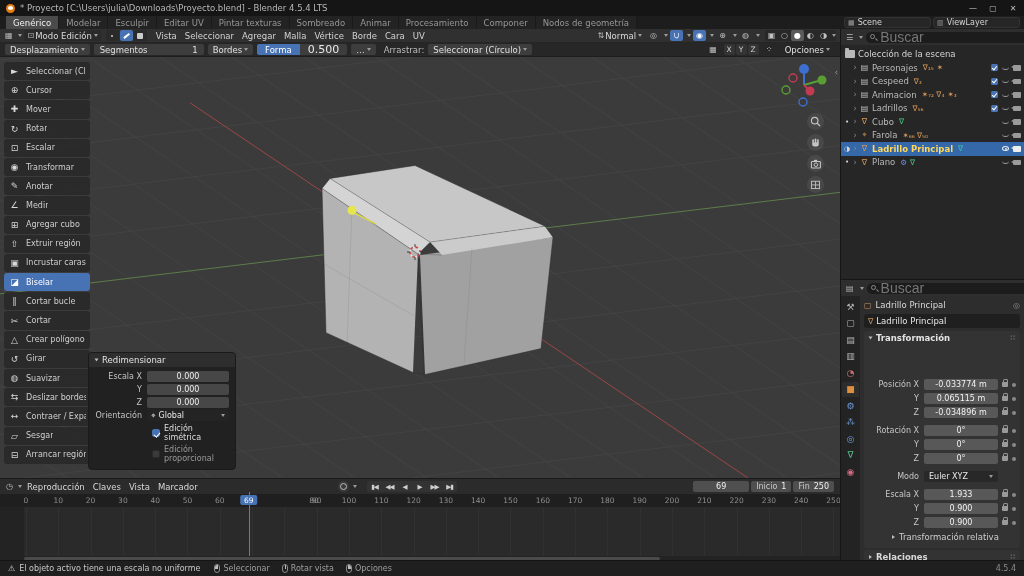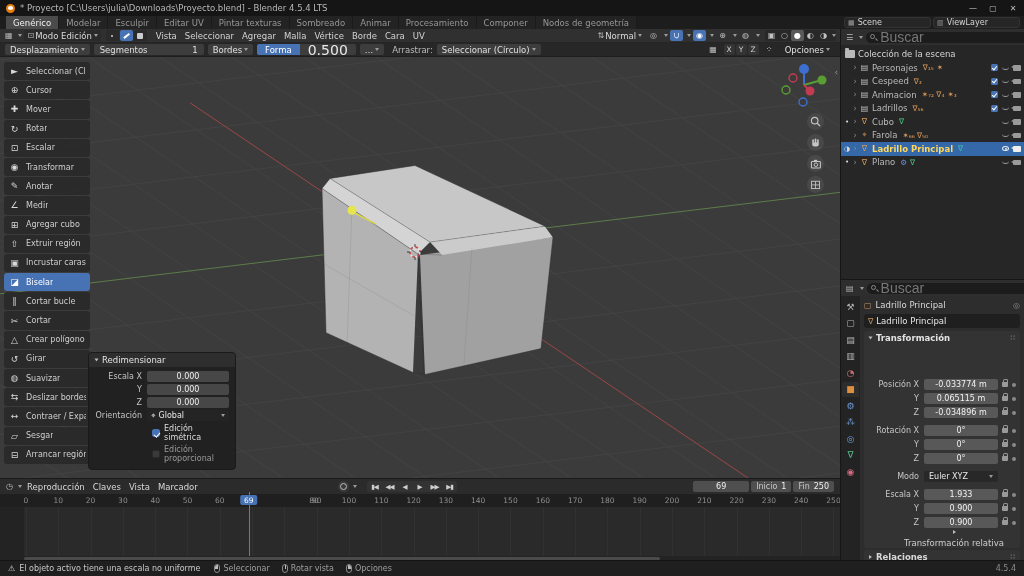--- a/index.html
+++ b/index.html
@@ -50,21 +50,21 @@
   .shadegrp{ display:flex; background:#282828; border-radius:3px; margin-left:3px;}
   .shadegrp .icobtn.on{ background:#5a5a5a; color:#fff;}
   .rot90{display:inline-block;transform:rotate(90deg);}
 
   
   .tool-settings { height:14px; background:#272727; display:flex; align-items:center; padding:0 5px; gap:4px; border-bottom:1px solid #1e1e1e; flex:none;}
   .ts-dd { background:#3d3d3d; border-radius:2px; height:11px; display:flex; align-items:center; padding:0 5px; color:#e0e0e0; font-size:8.5px; white-space:nowrap;}
   .ts-field { background:#3d3d3d; border-radius:2px; height:11px; display:flex; align-items:center; padding:0 6px; min-width:110px; justify-content:space-between; color:#e0e0e0; font-size:8.5px;}
   .ts-pair { display:flex; border-radius:2px; overflow:hidden; height:11px;}
   .ts-pair .lab { background:#4772b3; color:#fff; padding:0 8px; display:flex; align-items:center; font-size:8.5px;}
-  .ts-pair .val { background:#3d3d3d; color:#e8e8e8; padding:0 8px; display:flex; align-items:center; font-size:14px;}
+  .ts-pair .val { background:#3d3d3d; color:#e8e8e8; padding:0 8px; display:flex; align-items:center; font-size:11px;}
   .ts-label{ color:#bdbdbd; font-size:8.5px; margin-left:4px;}
   .axbtn{ width:11px;height:11px; background:#343434;border-radius:2px; display:flex;align-items:center;justify-content:center; color:#cfcfcf; font-size:7.5px;}
 
   
   .viewport { flex:1; position:relative; background:#3b3b3b; overflow:hidden; min-height:0;}
   .viewport svg.scene3d { position:absolute; inset:0; width:100%; height:100%; }
   .vp-overlay { position:absolute; left:10px; top:6px; line-height:12px; text-shadow:0 1px 1px rgba(0,0,0,.6); pointer-events:none;}
   .vp-overlay .l1{ color:#dedede; font-size:8.5px;}
   .vp-overlay .l2{ color:#c3c3c3; font-size:8.5px;}
   .gizmo{ position:absolute; right:12px; top:4px; width:48px; height:48px;}
@@ -150,21 +150,21 @@
   .prow{ display:flex; align-items:center; height:13px; margin-bottom:1px;}
   .prow.gap{ margin-top:5px;}
   .prow .plab{ width:56px; flex:none; text-align:right; padding-right:5px; color:#c6c6c6; font-size:8px;}
   .prow .pfield{ flex:1; height:11px; background:#585858; border-radius:2px; color:#f2f2f2; font-size:8px; display:flex; align-items:center; justify-content:center;}
   .prow.sel .pfield{ background:#282828; justify-content:flex-start; padding:0 5px; color:#e8e8e8;}
   .prow.sel .pfield::after{ content:''; margin-left:auto; width:0;height:0;border-left:2.5px solid transparent;border-right:2.5px solid transparent;border-top:3px solid #9a9a9a;}
   .prow .lock{ width:6px; height:5px; background:#9a9a9a; border-radius:1px; margin-left:4px; position:relative; flex:none;}
   .prow .lock::before{ content:''; position:absolute; top:-3.5px; left:0.5px; width:3.5px; height:3.5px; border:1px solid #9a9a9a; border-bottom:none; border-radius:2px 2px 0 0;}
   .prow .kdot{ width:4px;height:4px;border-radius:50%;background:#8a8a8a;margin-left:4px; flex:none;}
   .prow.sel .lock, .prow.sel .kdot{ visibility:hidden;}
-  .subpanel{ height:13px; display:flex; align-items:center; gap:4px; padding-left:24px; color:#cdcdcd; font-size:8.5px;flex-direction:column;}
+  .subpanel{ height:13px; display:flex; align-items:center; gap:4px; padding-left:24px; color:#cdcdcd; font-size:8.5px;}
   .cpanel{ height:14px; background:#333333; border-radius:3px; margin-bottom:2px; display:flex; align-items:center; gap:4px; padding:0 5px; color:#d8d8d8; font-size:8.5px; font-weight:bold;}
   .cpanel .grip{ margin-left:auto; color:#6d6d6d; font-size:7px;}
 
   
   .timeline{ height:82px; background:#282828; flex:none; display:flex; flex-direction:column; border-top:1px solid #1a1a1a; position:relative;}
   .tl-hdr{ height:15px; background:#2b2b2b; display:flex; align-items:center; padding:0 5px; gap:2px; flex:none; position:relative;}
   .tl-menus{ display:flex; align-items:center; gap:2px;}
   .playctr{ position:absolute; left:338px; top:2px; display:flex; align-items:center; gap:2px;}
   .recbtn{ width:11px; height:11px; border-radius:50%; background:#3a3a3a; display:flex; align-items:center; justify-content:center;}
   .recbtn::after{ content:''; width:5px; height:5px; border-radius:50%; border:1.2px solid #bbb;}

